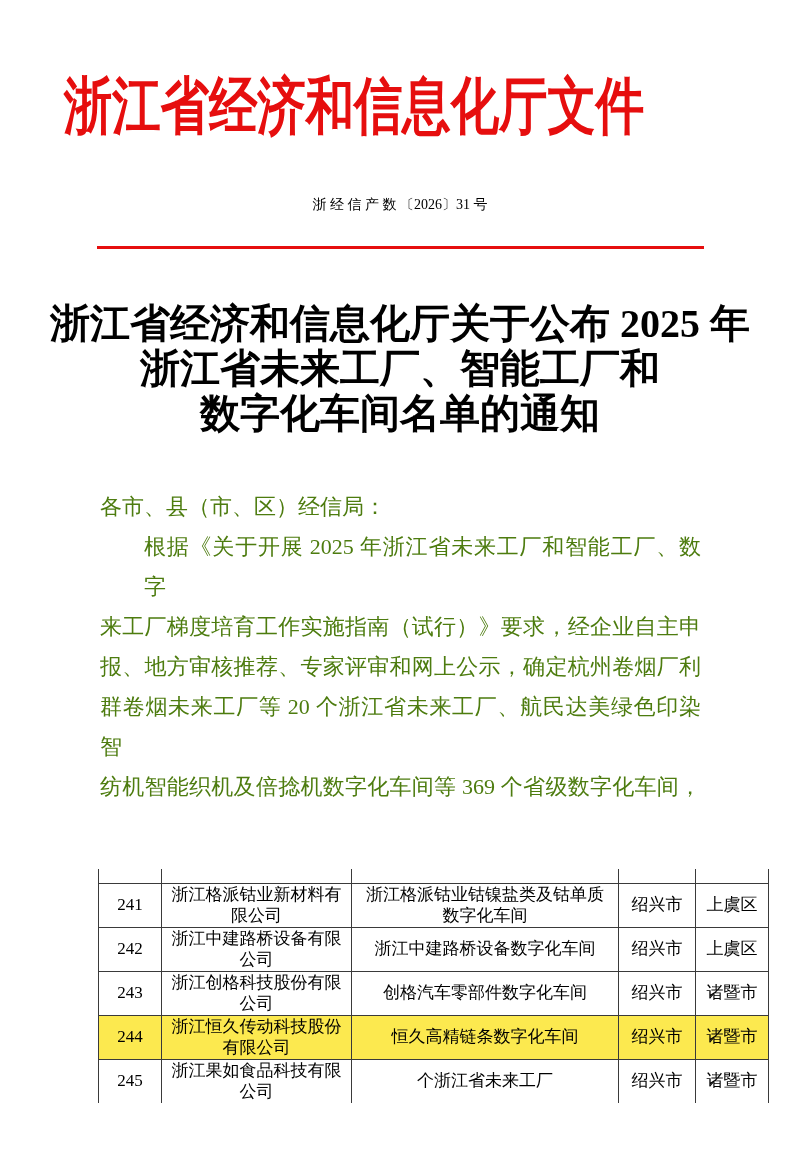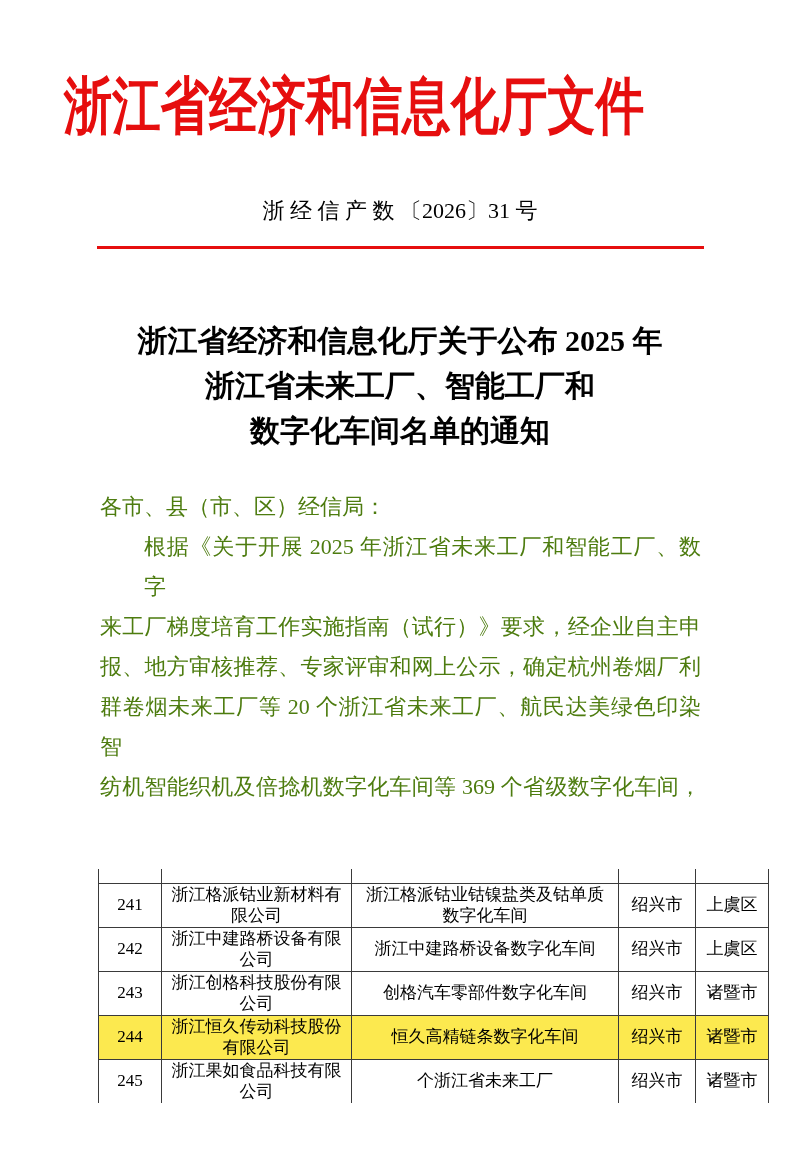--- a/index.html
+++ b/index.html
@@ -33,37 +33,37 @@
     white-space: nowrap;
     transform: scaleX(0.78);
     transform-origin: center;
     letter-spacing: 0px;
     line-height: 1.1;
   }
   .doc-number {
     position: absolute;
     top: 196px; left: 0; width: 800px;
     text-align: center;
-    font-size: 22px;
+    font-size: 14px;
     color: #000;
     white-space: nowrap;
   }
   .red-rule {
     position: absolute;
     top: 246px; left: 97px;
     width: 607px; height: 3px;
     background: var(--accent-red);
   }
 
   
   .notice-title {
     position: absolute;
-    top: 318px; left: 0; width: 800px;
+    top: 301px; left: 0; width: 800px;
     text-align: center;
-    font-size: 30px;
+    font-size: 40px;
     font-weight: bold;
     line-height: 45px;
     color: #000;
   }
 
   
   .body-text {
     position: absolute;
     top: 487px; left: 100px;
     width: 601px;

